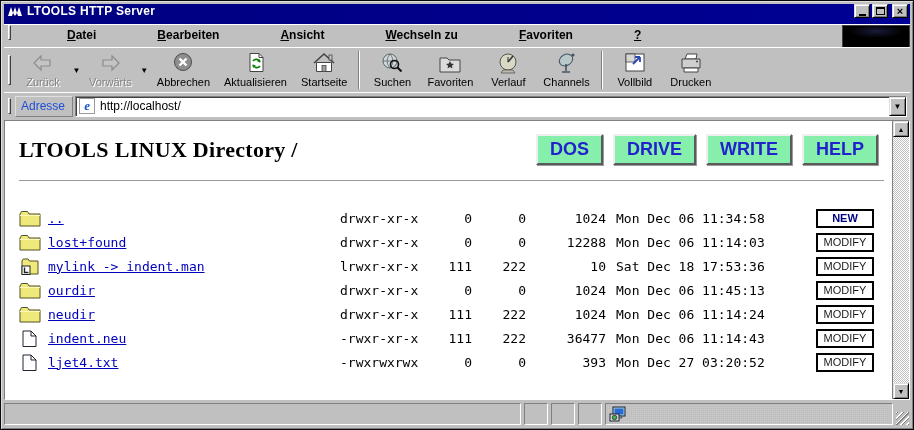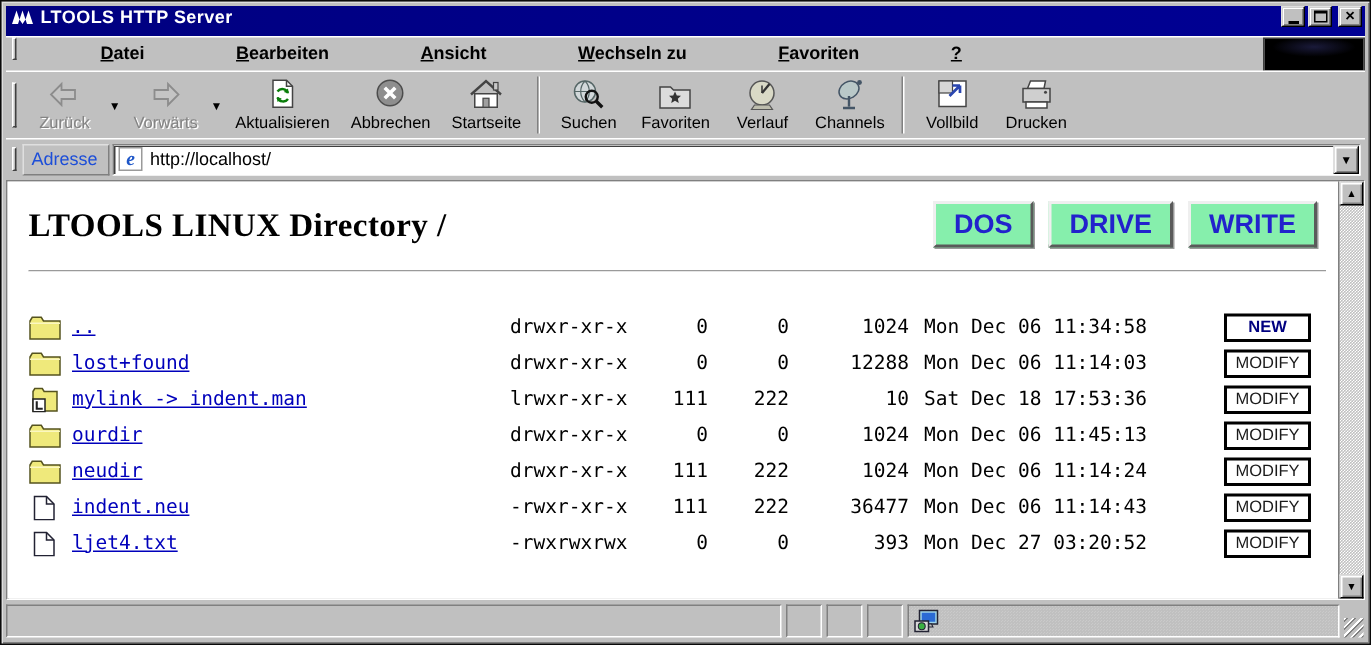--- a/index.html
+++ b/index.html
@@ -253,36 +253,36 @@
     <span class="tbtn disabled">
       <svg class="ticon" viewBox="0 0 24 22">
         <path d="M14 4 L21 11 L14 18 L14 14 L5 14 L5 8 L14 8 Z" fill="#c4c4c4" stroke="#8c8c8c" stroke-width="1.2"></path>
       </svg>
       <span class="tlabel">Vorwärts</span>
     </span>
     <span class="chev">▼</span>
 
     <span class="tbtn">
       <svg class="ticon" viewBox="0 0 24 22">
+        <circle cx="12" cy="10" r="8.5" fill="#8e8e8e" stroke="#4c4c4c"></circle>
+        <path d="M8.5 6.5 L15.5 13.5 M15.5 6.5 L8.5 13.5" stroke="#fff" stroke-width="2.4"></path>
+      </svg>
+      <span class="tlabel">Abbrechen</span>
+    </span>
+
+    <span class="tbtn">
+      <svg class="ticon" viewBox="0 0 24 22">
         <path d="M6 1.5 h9 l4 4 v14 h-13 z" fill="#fff" stroke="#444"></path>
         <path d="M15 1.5 v4 h4" fill="none" stroke="#444"></path>
         <path d="M9 9 a4 4 0 0 1 7 1" fill="none" stroke="#0a7d0a" stroke-width="1.6"></path>
         <path d="M16 7 l0.4 3.4 -3.2 -1" fill="#0a7d0a"></path>
         <path d="M16 14 a4 4 0 0 1 -7 -1" fill="none" stroke="#0a7d0a" stroke-width="1.6"></path>
         <path d="M9 16 l-0.4 -3.4 3.2 1" fill="#0a7d0a"></path>
       </svg>
       <span class="tlabel">Aktualisieren</span>
-    </span>
-
-    <span class="tbtn">
-      <svg class="ticon" viewBox="0 0 24 22">
-        <circle cx="12" cy="10" r="8.5" fill="#8e8e8e" stroke="#4c4c4c"></circle>
-        <path d="M8.5 6.5 L15.5 13.5 M15.5 6.5 L8.5 13.5" stroke="#fff" stroke-width="2.4"></path>
-      </svg>
-      <span class="tlabel">Abbrechen</span>
     </span>
 
     <span class="tbtn">
       <svg class="ticon" viewBox="0 0 24 22">
         <path d="M2 11 L12 2 L22 11" fill="none" stroke="#444" stroke-width="1.6"></path>
         <rect x="17" y="3" width="3" height="5" fill="#c9c9c9" stroke="#444" stroke-width="0.8"></rect>
         <path d="M4.5 10.5 h15 v9 h-15 z" fill="#fff" stroke="#444"></path>
         <rect x="10" y="13.5" width="4" height="6" fill="#9f9f9f" stroke="#444" stroke-width="0.8"></rect>
       </svg>
       <span class="tlabel">Startseite</span>
@@ -362,20 +362,21 @@
 
   <div class="content-wrap">
     <div class="content">
 
       <div class="page-header">
         <h1 class="page-title">LTOOLS LINUX Directory /</h1>
         <div class="nav-buttons">
           <button class="nav-btn">DOS</button>
           <button class="nav-btn">DRIVE</button>
           <button class="nav-btn">WRITE</button>
+          <button class="nav-btn">HELP</button>
         </div>
       </div>
 
       <div class="rule"></div>
 
       <div class="listing">
 
         <div class="frow">
           <svg class="ficon" viewBox="0 0 22 17">
               <path d="M1 4 l1.5 -2.5 h6 l1.5 2.5 h11 v12 h-20 z" fill="#efe97b" stroke="#55531f"></path>

